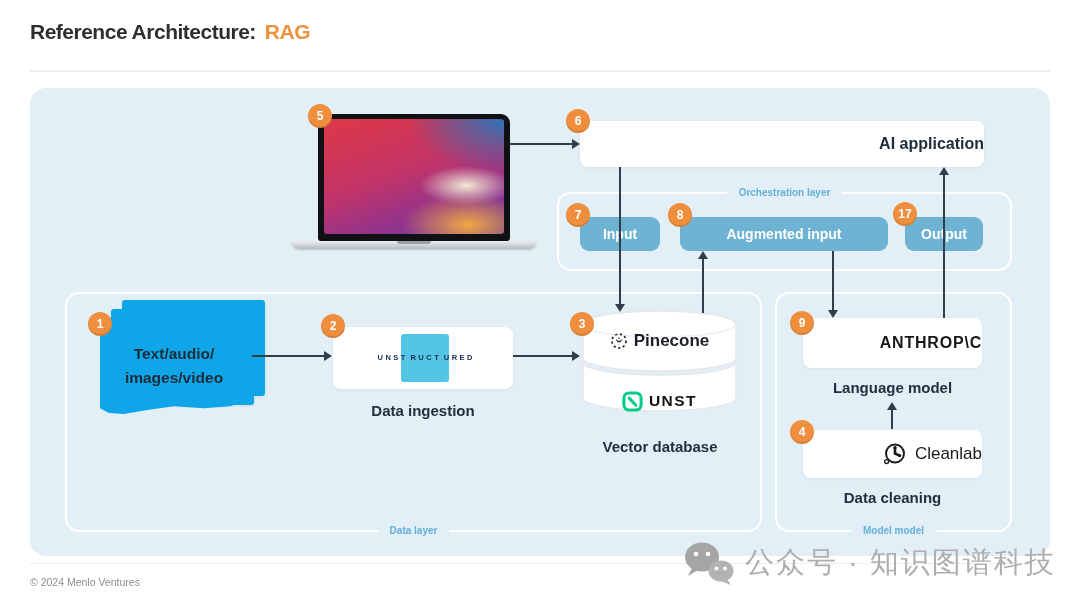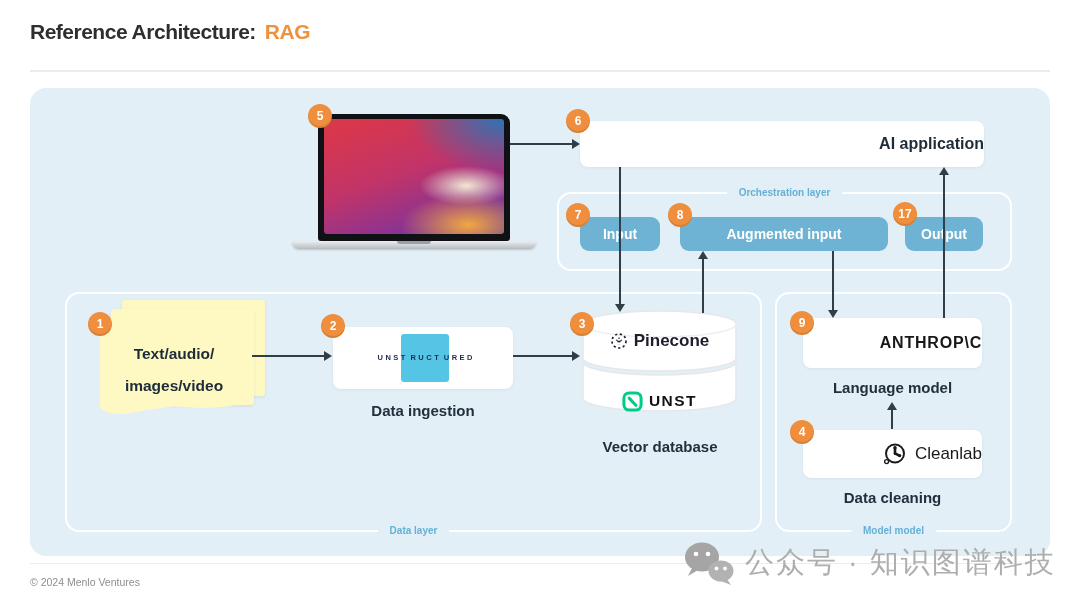--- a/index.html
+++ b/index.html
@@ -47,21 +47,21 @@
     background:
       radial-gradient(ellipse 62% 45% at 80% 92%, #f2a743 0%, rgba(242,167,67,0) 60%),
       radial-gradient(ellipse 52% 34% at 79% 58%, #f2e8d2 0%, rgba(242,232,210,0) 50%),
       radial-gradient(ellipse 85% 75% at 100% 0%, #2c73b6 0%, rgba(44,115,182,0) 62%),
       linear-gradient(160deg, #d9374b 8%, #c23468 45%, #8d3390 76%, #5f3e9d 100%);
   }
   .mb-base { left:292px; top:241px; width:244px; height:8px; background:linear-gradient(#eceef0,#b7bcc1); border-radius:3px 3px 14px 14px; box-shadow:0 1px 2px rgba(40,70,100,0.25); z-index:4; }
   .mb-notch { left:397px; top:241px; width:34px; height:3px; background:#9aa0a6; border-radius:0 0 6px 6px; z-index:5; }
 
   
-  .doc-page { background:#fef9c3; border-radius:3px; box-shadow:0 1px 3px rgba(40,70,100,0.10); z-index:3;gap:8px; }
+  .doc-page { background:#0ea5e9; border-radius:3px; box-shadow:0 1px 3px rgba(40,70,100,0.10); z-index:3; }
   .doc-front { z-index:4; clip-path:polygon(0% 0%,100% 0%,100% 84%,88% 90%,70% 92%,50% 90%,32% 94%,16% 98%,6% 97%,0% 92%); display:flex; flex-direction:column; align-items:center; padding-top:24px; }
   .doc-front .line { font-size:15.5px; font-weight:bold; color:#1d2c38; line-height:1.55; }
 
   
   .unst-sq { left:401px; top:334px; width:48px; height:48px; background:#55c5e5; border-radius:3px; z-index:5; display:flex; flex-direction:row; align-items:center; justify-content:center; }
   .unst-sq div { font-size:7.5px; font-weight:bold; color:#1a2b50; letter-spacing:2.5px; text-indent:2.5px; line-height:1.8; }
 
   
   .logo-row { display:flex; align-items:center; justify-content:center; gap:6px; z-index:5; }
   .pinecone-text { font-size:17px; font-weight:600; color:#1d1d2b; }

